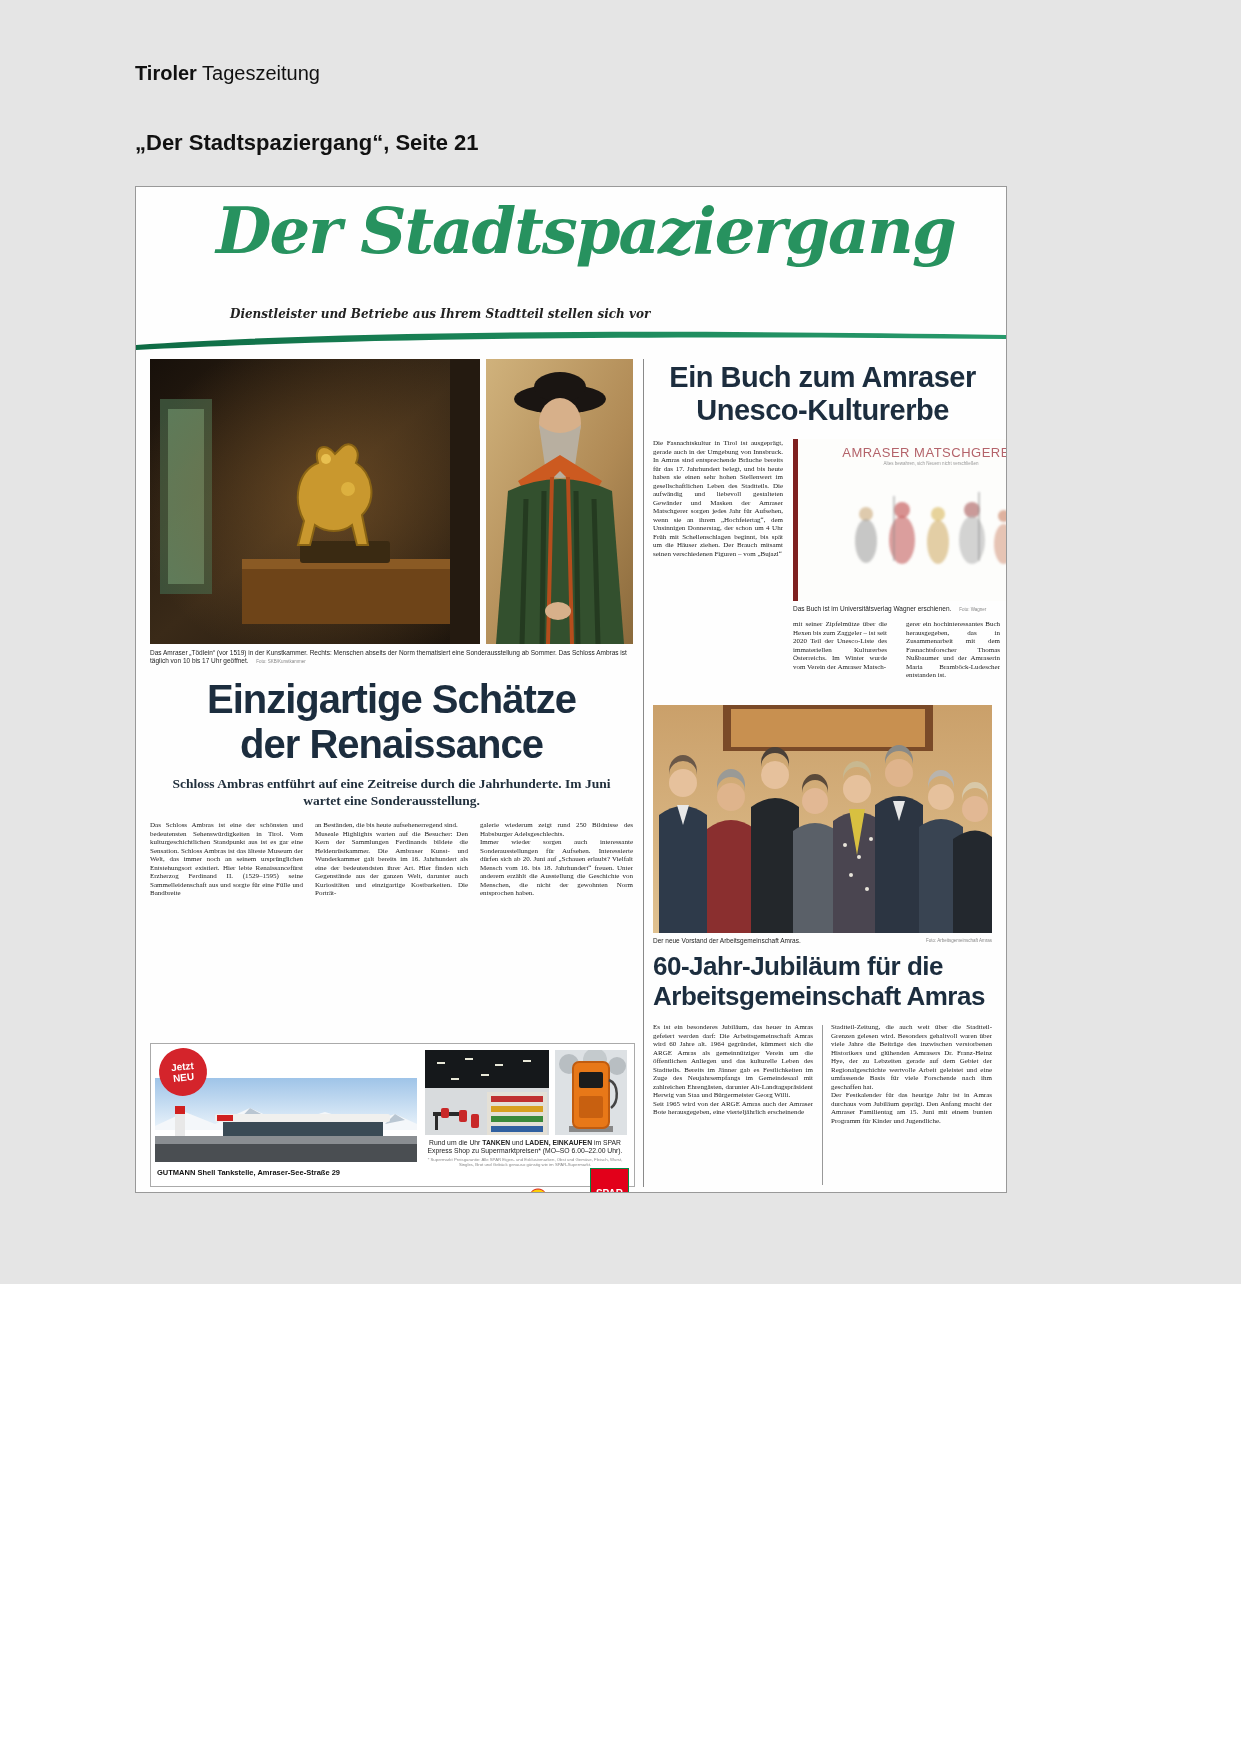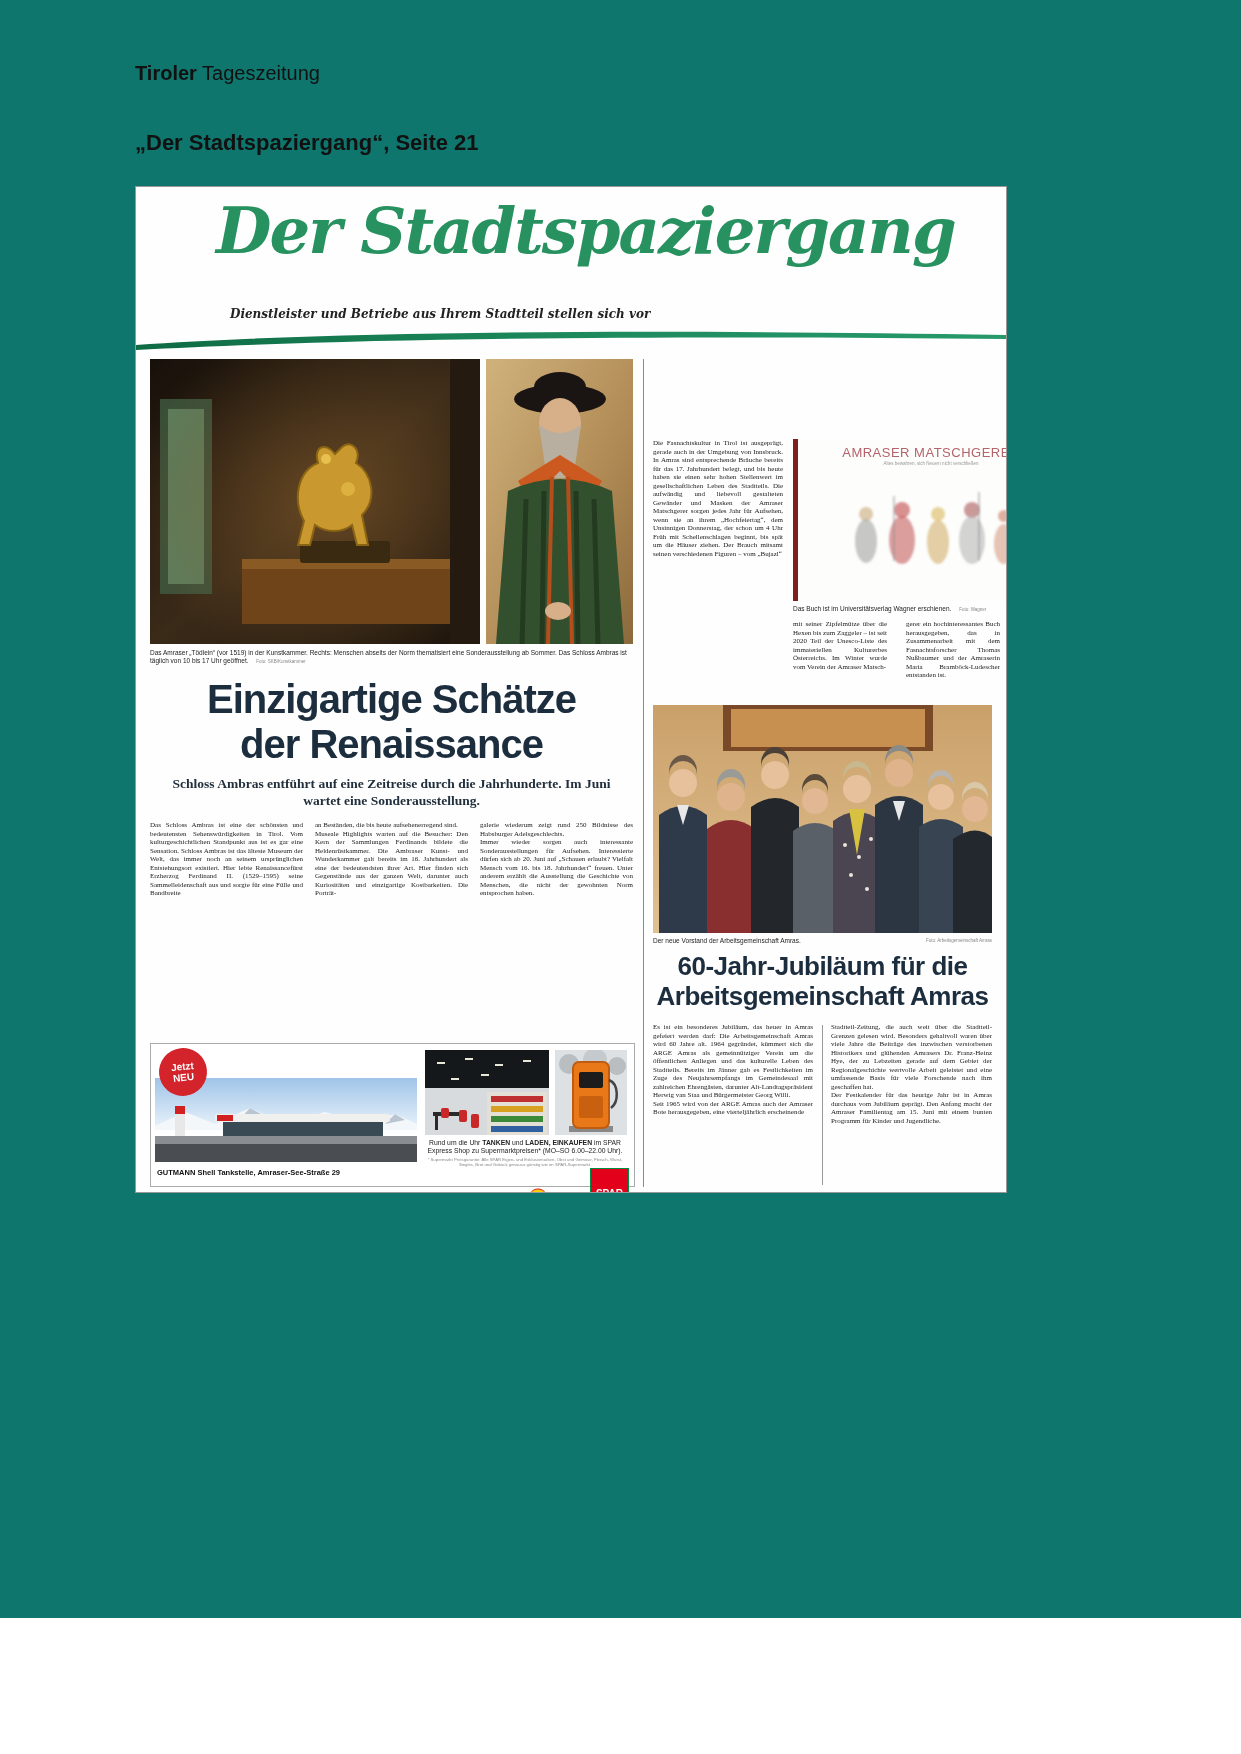--- a/index.html
+++ b/index.html
@@ -1,16 +1,16 @@
 <!DOCTYPE html>
 <html><head>
 <meta charset="utf-8">
 <style>
   html,body{margin:0;padding:0;background:#fff;}
-  .page{position:relative;width:1241px;height:1618px;background:#0f766e;overflow:hidden;
+  .page{position:relative;width:1241px;height:1284px;background:#e5e5e5;overflow:hidden;
         font-family:"Liberation Sans",sans-serif;color:#111;}
   .hdr{position:absolute;left:135px;top:62px;font-size:20px;color:#111;}
   .hdr .b{font-weight:bold;}
   .doc-title{position:absolute;left:135px;top:130px;font-size:22px;font-weight:bold;color:#111;}
   .clipping{position:absolute;left:135px;top:186px;width:870px;height:1005px;
             border:1px solid #999;background:#fefefe;overflow:hidden;}
   .masthead-title{position:absolute;left:80px;top:6px;width:760px;
        font-family:"DejaVu Serif",serif;font-style:italic;font-weight:bold;
        font-size:64px;letter-spacing:-2px;color:#27925f;white-space:nowrap;}
   .masthead-sub{position:absolute;left:94px;top:120px;font-family:"DejaVu Serif",serif;
@@ -56,21 +56,21 @@
   .illustration{position:absolute;left:657px;top:252px;width:194px;height:162px;background:#fdfdfb;
        border-left:5px solid #7e2020;padding-left:36px;}
   .ill-title{margin-top:6px;text-align:center;font-size:13px;letter-spacing:.5px;color:#b4636a;}
   .ill-sub{text-align:center;font-size:4.5px;color:#999;margin-top:1px;}
   .cap-buch{left:657px;top:418px;width:199px;}
   .bA{left:657px;top:433px;width:94px;height:80px;}
   .bB{left:762px;top:433px;width:94px;height:80px;margin-left:8px;}
   .group{left:517px;top:518px;width:339px;height:228px;}
   .cap-group{left:517px;top:750px;width:339px;}
   .cap-group .credit{float:right;margin-left:0;}
-  .hl-jub{position:absolute;left:517px;top:764px;width:339px;margin:0;text-align:center;
+  .hl-jub{position:absolute;left:517px;top:764px;width:339px;margin:0;
        font-weight:bold;font-size:26px;line-height:30px;color:#1c2d3e;white-space:pre-line;letter-spacing:-0.5px;}
   .j-col1{left:517px;top:836px;width:160px;height:164px;}
   .j-col2{left:695px;top:836px;width:161px;height:164px;}
   .jub-rule{position:absolute;left:686px;top:838px;width:1px;height:160px;background:#999;}
   .footer{position:absolute;left:135px;top:1632px;width:870px;text-align:center;font-size:17px;color:#111;}
   .footer b{font-weight:bold;}
 </style>
 </head>
 <body>
 
@@ -233,20 +233,22 @@
           <path d="M10 1 C15.5 1 19 5.5 19 10 L15.5 10 L14 4.5 L12.5 10 L11 10 L10 4 L9 10 L7.5 10 L6 4.5 L4.5 10 L1 10 C1 5.5 4.5 1 10 1 Z" fill="#fbce07" stroke="#dd1d21" stroke-width="1"></path>
           <path d="M5 11 L15 11 L13 16 L7 16 Z" fill="#dd1d21"></path>
         </svg>
         <span class="logo-spar">
           <span class="spar-box">SPAR</span>
           <span class="spar-express">express</span>
         </span>
       </div>
     </div>
 
+    <h2 class="hl-buch">Ein Buch zum Amraser
+Unesco-Kulturerbe</h2>
     <div class="coltxt intro-col">Die Fasnachtskultur in Tirol ist ausgeprägt, gerade auch in der Umgebung von Innsbruck. In Amras sind entsprechende Bräuche bereits für das 17. Jahrhundert belegt, und bis heute haben sie einen sehr hohen Stellenwert im gesellschaftlichen Leben des Stadtteils. Die aufwändig und liebevoll gestalteten Gewänder und Masken der Amraser Matschgerer sorgen jedes Jahr für Aufsehen, wenn sie an ihrem „Hochfeiertag“, dem Unsinnigen Donnerstag, der schon um 4 Uhr Früh mit Schellenschlagen beginnt, bis spät um die Häuser ziehen. Der Brauch mitsamt seinen verschiedenen Figuren – vom „Bujazl“</div>
     <div class="illustration">
       <div class="ill-title">AMRASER MATSCHGERER</div>
       <div class="ill-sub">Altes bewahren, sich Neuem nicht verschließen</div>
       <svg width="194" height="122" viewBox="0 0 194 122">
         <defs>
             <filter id="blur1">
               <feGaussianBlur stdDeviation="1.3"></feGaussianBlur>
             </filter>
           </defs>

